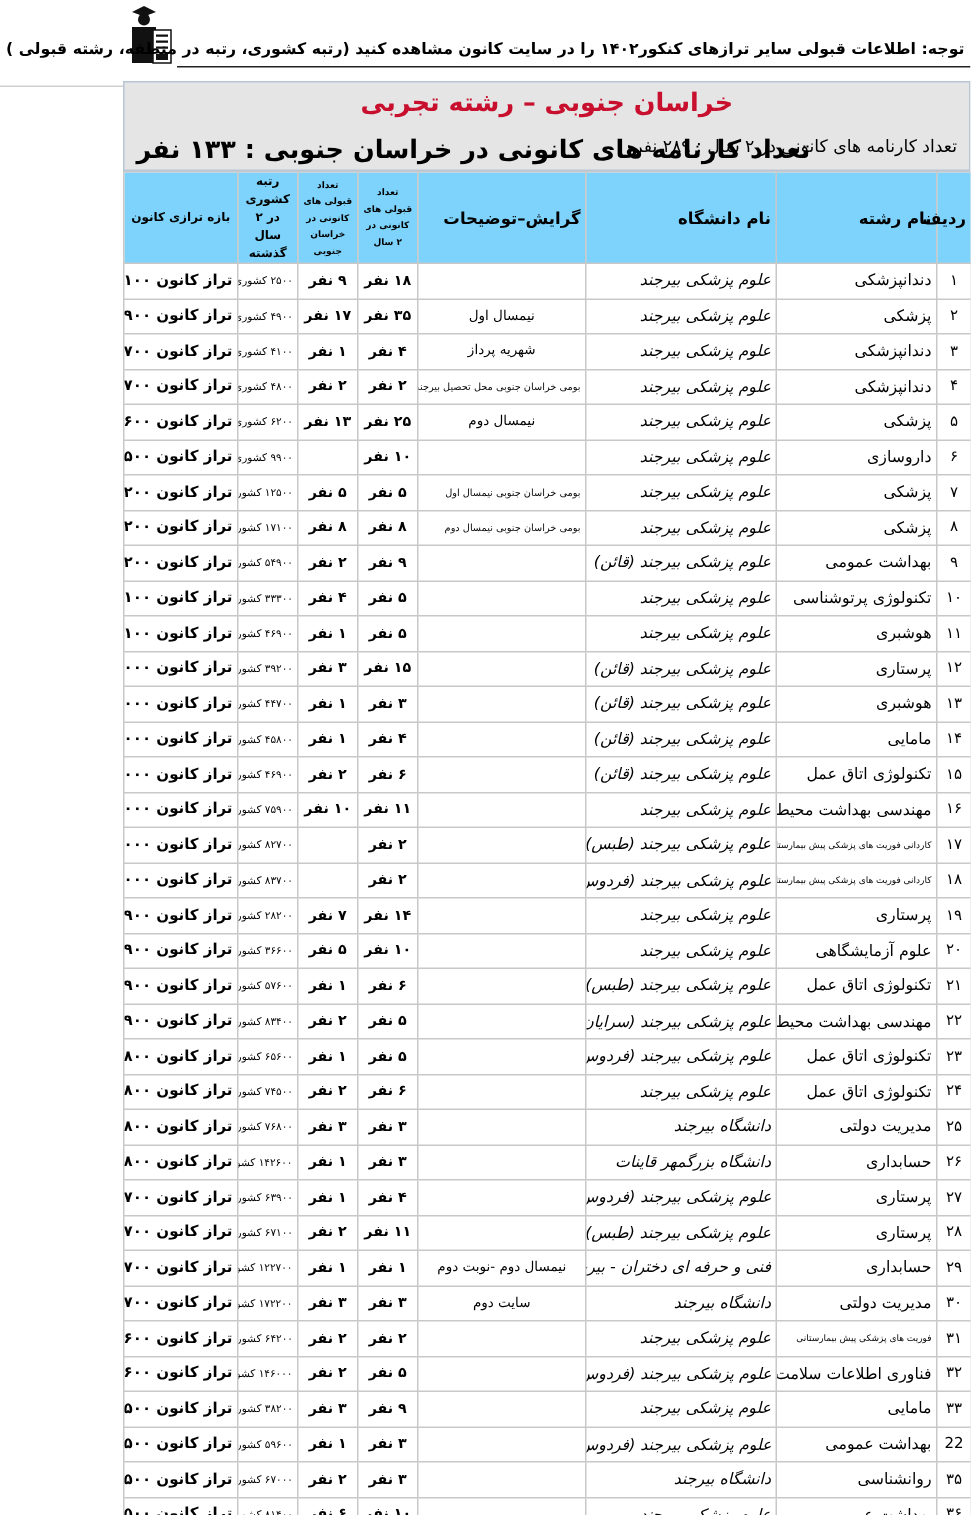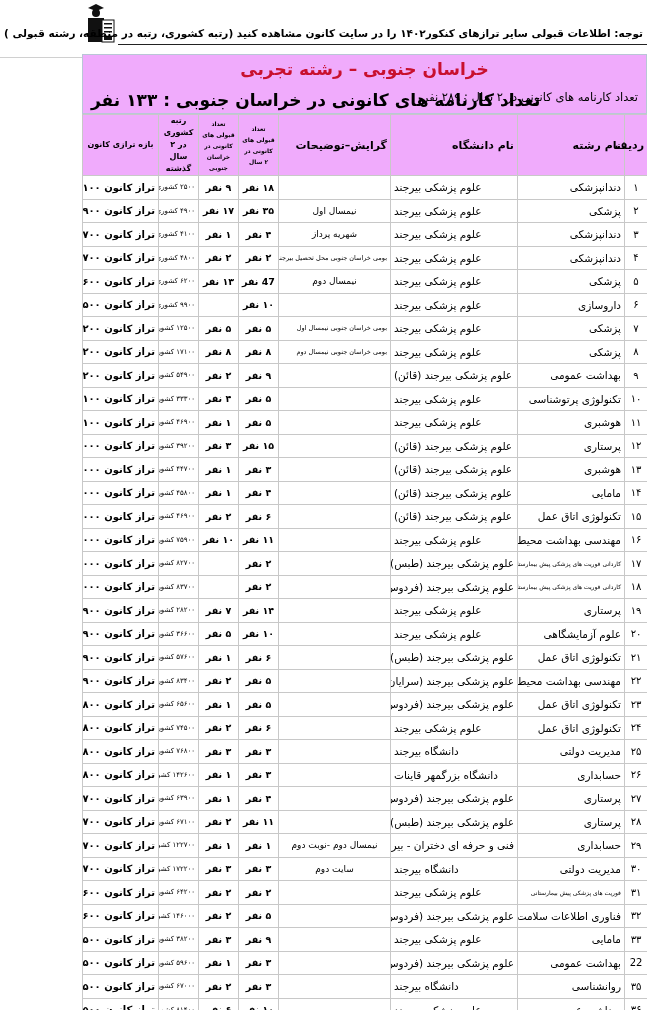--- a/index.html
+++ b/index.html
@@ -5,35 +5,35 @@
   html, body { margin:0; padding:0; background:#ffffff; }
   body { width:647px; height:1010px; position:relative; overflow:hidden;
          font-family:"DejaVu Sans", sans-serif; color:#000; }
   .notice { position:absolute; top:0; left:82px; width:565px; height:48px; }
   .logo { position:absolute; left:0; top:2px; width:34px; height:44px; }
   .notice-text { position:absolute; right:4px; top:27px; font-size:10.5px; font-weight:bold;
                  direction:rtl; white-space:nowrap; }
   .notice-line { position:absolute; left:36px; right:0; top:44px; border-bottom:1px solid #222; }
   .left-line { position:absolute; left:0; top:57px; width:82px; border-top:1px solid #d0d0d0; }
   .sheet { position:absolute; left:82px; top:54px; width:565px; }
-  .band { background:#f0abfc; border:1px solid #b9c6d6; height:58px; position:relative; direction:rtl; }
+  .band { background:#e5e5e5; border:1px solid #b9c6d6; height:58px; position:relative; direction:rtl; }
   .band-title { position:absolute; top:4px; left:0; right:0; text-align:center; color:#c8102e;
                 font-size:17px; font-weight:bold; }
   .band-count-right { position:absolute; right:8px; top:35px; font-size:11.5px; font-weight:normal; white-space:nowrap;margin-left:26px; }
   .band-count-left { position:absolute; left:8px; top:35px; font-size:17px; font-weight:bold; white-space:nowrap; }
   table { border-collapse:collapse; width:565px; direction:rtl; table-layout:fixed; }
-  th { background:#f0abfc; border:1px solid #c8c8c8; height:29px; font-weight:bold; padding:0 3px; }
+  th { background:#7dd3fc; border:1px solid #c8c8c8; height:29px; font-weight:bold; padding:0 3px; }
   td { border:1px solid #c8c8c8; height:22.5px; padding:0 3px; font-size:10px; white-space:nowrap; overflow:hidden; }
   .th-big { font-size:11px; text-align:right; }
   .th-small { font-size:6px; text-align:center; line-height:11px; white-space:normal; }
   .th-mid { font-size:8px; text-align:center; line-height:12px; white-space:normal; }
   .c-idx { text-align:center; font-size:10px; }
   .c-field { text-align:right; font-size:10.5px;margin-left:47px; }
   .c-field.tiny { font-size:6px; }
-  .c-uni { text-align:left; font-size:10.5px; }
+  .c-uni { text-align:right; font-size:10.5px;font-style:italic; }
   .c-note { text-align:center; font-size:9px; }
   .c-note.tiny { font-size:6.5px;padding-left:25px; }
   .c-num { text-align:center; font-size:9.5px; font-weight:bold; }
   .c-rank { text-align:center; font-size:7px; }
   .c-range { text-align:center; font-size:10px; font-weight:bold; }
 </style>
 </head>
 <body>
 
 <div class="notice">
@@ -121,21 +121,21 @@
           <td class="c-num">۲ نفر</td>
           <td class="c-num">۲ نفر</td>
           <td class="c-rank">۴۸۰۰ کشوری</td>
           <td class="c-range">تراز کانون ۵۷۰۰</td>
         </tr>
         <tr>
           <td class="c-idx">۵</td>
           <td class="c-field">پزشکی</td>
           <td class="c-uni">علوم پزشکی بیرجند</td>
           <td class="c-note">نیمسال دوم</td>
-          <td class="c-num">47 نفر</td>
+          <td class="c-num">۲۵ نفر</td>
           <td class="c-num">۱۳ نفر</td>
           <td class="c-rank">۶۲۰۰ کشوری</td>
           <td class="c-range">تراز کانون ۵۶۰۰</td>
         </tr>
         <tr>
           <td class="c-idx">۶</td>
           <td class="c-field">داروسازی</td>
           <td class="c-uni">علوم پزشکی بیرجند</td>
           <td class="c-note"></td>
           <td class="c-num">۱۰ نفر</td>

